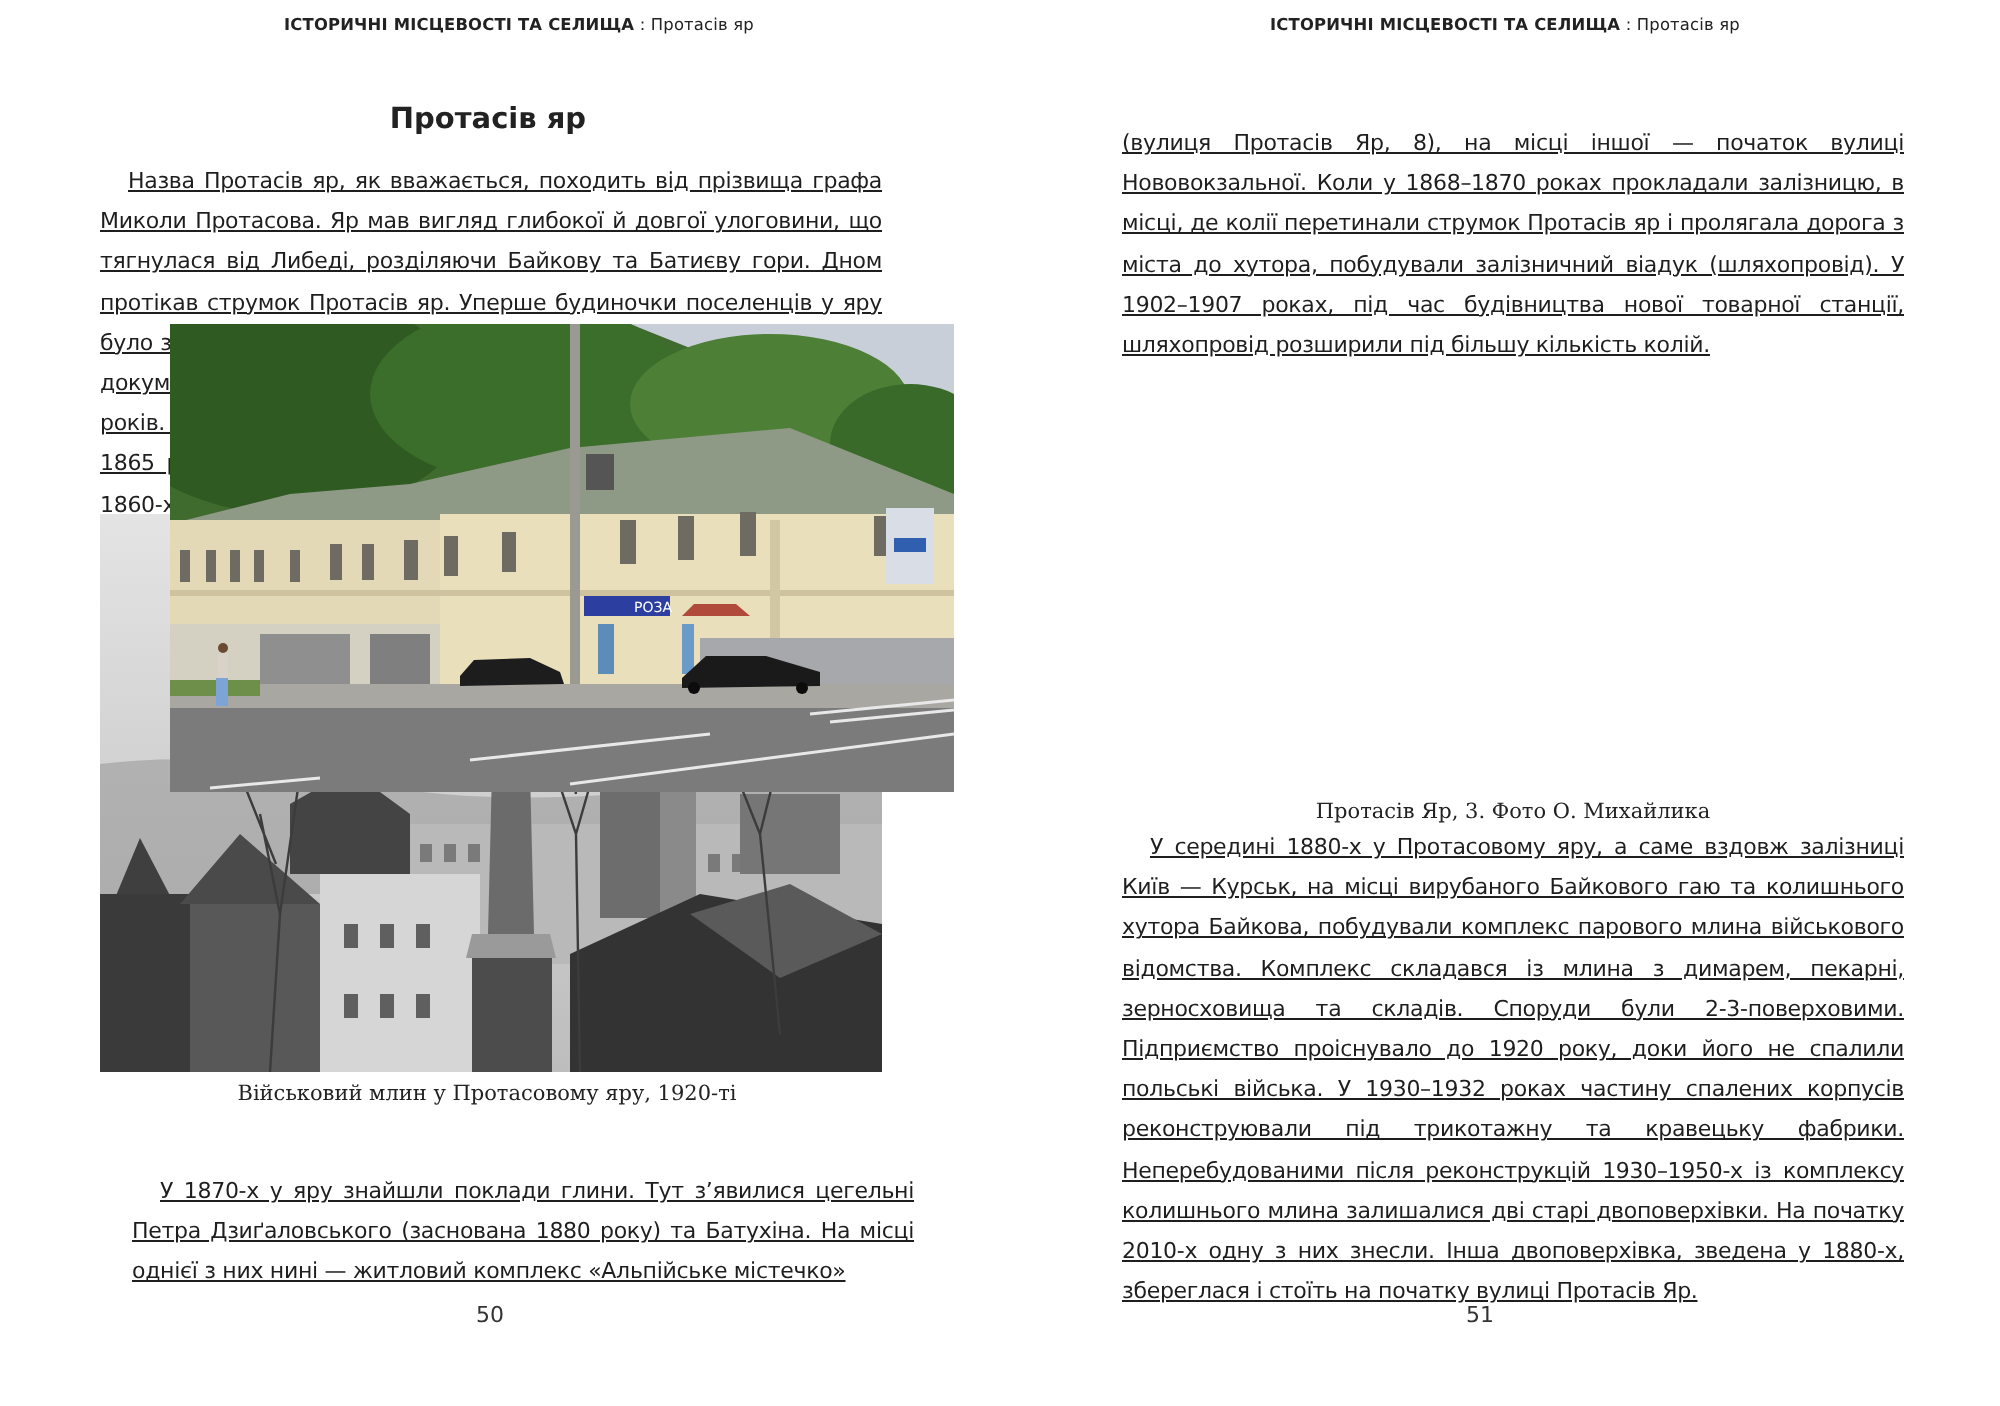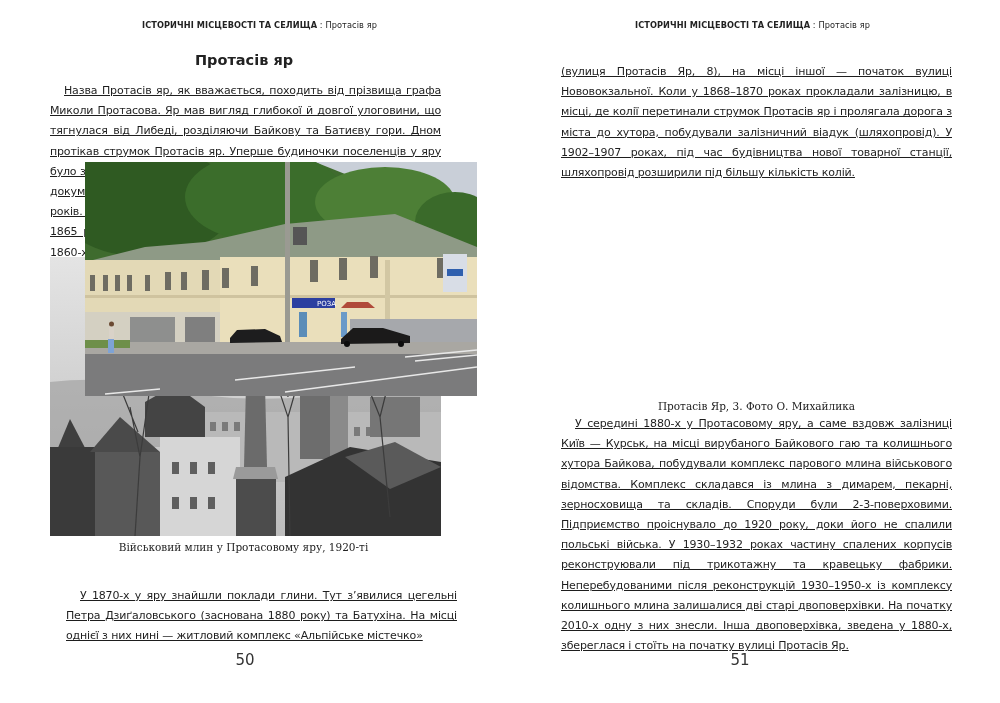--- a/index.html
+++ b/index.html
@@ -1,39 +1,39 @@
 <!DOCTYPE html>
 <html><head>
 <meta charset="utf-8">
 <style>
   html, body { margin: 0; padding: 0; background: #ffffff; }
   body { width: 1000px; height: 703px; position: relative; overflow: hidden;
          font-family: "DejaVu Sans", "Liberation Sans", sans-serif; color: #1e1e1e; }
   .page { position: absolute; top: 0; height: 703px; }
   #page-left { left: 0; width: 500px; }
   #page-right { left: 500px; width: 500px; }
-  .running-head { position: absolute; top: 20px; font-size: 8.2px; font-weight: bold;
+  .running-head { position: absolute; top: 7px; font-size: 8.2px; font-weight: bold;
                   color: #222; white-space: nowrap; letter-spacing: 0.1px; padding-left: 12px; }
   .running-head .sub { font-weight: normal; }
   #page-left .running-head { left: 130px; }
   #page-right .running-head { left: 123px; }
   .title { position: absolute; top: 52px; left: 0; width: 500px; text-align: center;
            font-size: 14.5px; font-weight: bold; color: #222; margin-left: -6px; }
   .para { position: absolute; font-size: 11px; line-height: 20.2px; text-align: justify;
           text-align-last: left; color: #1e1e1e; letter-spacing: -0.15px; text-decoration: underline; }
   .para .indent { display: inline-block; width: 14px; }
   #left-p1 { left: 50px; top: 81px; width: 391px; }
   #left-p2 { left: 50px; top: 570px; width: 391px; }
   #right-p1 { left: 561px; top: 62px; width: 391px; }
   #right-p2 { left: 561px; top: 414px; width: 391px; }
   .caption { position: absolute; font-family: "DejaVu Serif", "Liberation Serif", serif;
              font-size: 10.5px; color: #222; text-align: center; }
   #left-caption { left: 48px; top: 541px; width: 391px; }
   #right-caption { left: 61px; top: 400px; width: 391px; }
-  .page-number { position: absolute; top: 651px; font-size: 15px; color: #333; width: 40px; text-align: center; }
+  .page-number { position: absolute; top: 651px; font-size: 11px; color: #333; width: 40px; text-align: center; }
   #left-pnum { left: 225px; }
   #right-pnum { left: 240px; text-align: center; }
   .photo { position: absolute; overflow: hidden; }
   #photo-mill { left: 50px; top: 257px; width: 391px; height: 279px; background: #cfcfcf; }
   #photo-building { left: 61px; top: 162px; width: 392px; height: 234px; background: #9fa98f; margin-left: 24px; }
   .photo svg { display: block; width: 100%; height: 100%; }
 </style>
 </head>
 <body>
 

